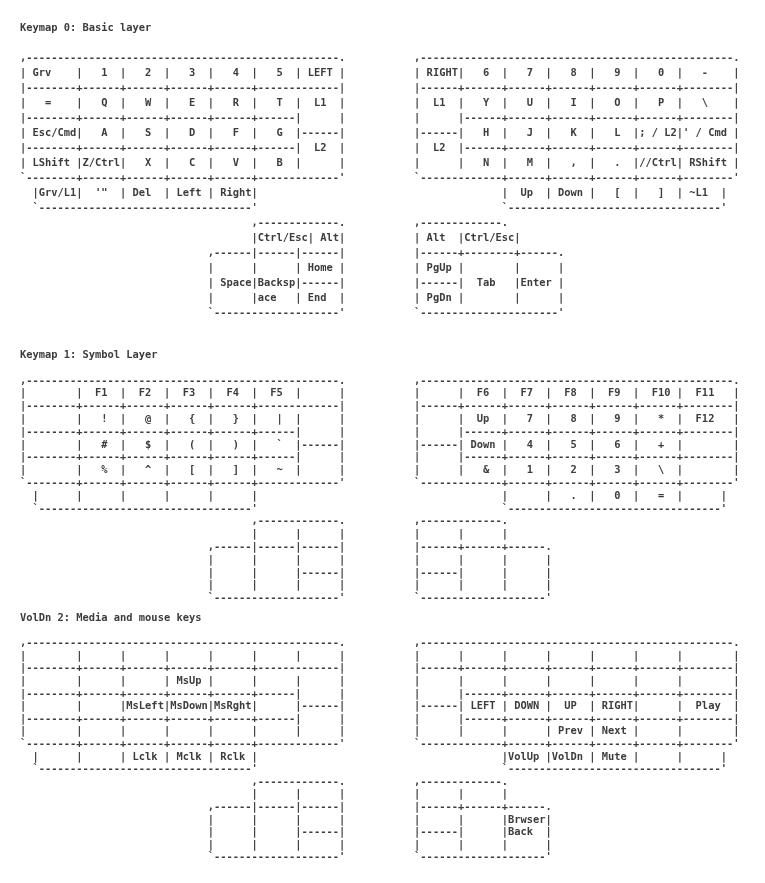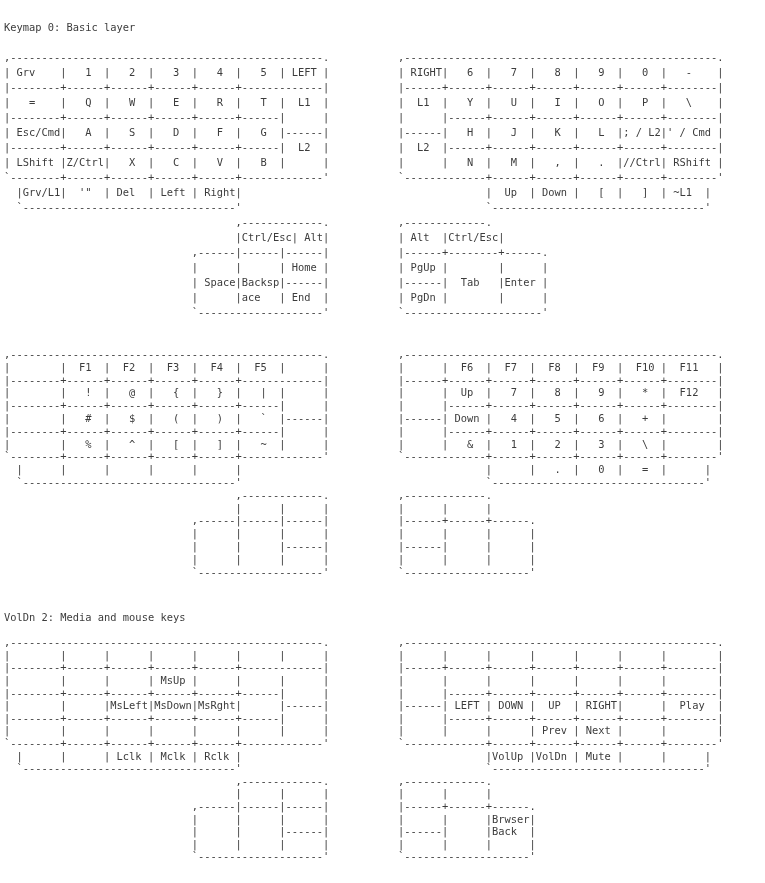--- a/index.html
+++ b/index.html
@@ -10,21 +10,22 @@
     width: 765px;
     height: 883px;
     background: #ffffff;
     position: relative;
     font-family: "DejaVu Sans Mono", "Liberation Mono", monospace;
     color: #3c3c3c;
     overflow: hidden;
   }
   .km-section {
     position: absolute;
-    left: 4px;
+    left: 20px;
+    font-weight: bold;
   }
   .km-title {
     font-size: 10.4px;
     line-height: var(--lh);
     white-space: pre;
     margin: 0 0 var(--lh) 0;
   }
   .km-art {
     font-size: 10.4px;
     line-height: var(--lh);
@@ -51,20 +52,21 @@
                                      ,-------------.           ,-------------.
                                      |Ctrl/Esc| Alt|           | Alt  |Ctrl/Esc|
                               ,------|------|------|           |------+--------+------.
                               |      |      | Home |           | PgUp |        |      |
                               | Space|Backsp|------|           |------|  Tab   |Enter |
                               |      |ace   | End  |           | PgDn |        |      |
                               `--------------------'           `----------------------'</pre>
 </div>
 
 <div class="km-section" style="top: 348px; --lh: 12.8px;">
+  <div class="km-title">Keymap 1: Symbol Layer</div>
   <pre class="km-art">,--------------------------------------------------.           ,--------------------------------------------------.
 |        |  F1  |  F2  |  F3  |  F4  |  F5  |      |           |      |  F6  |  F7  |  F8  |  F9  |  F10 |  F11   |
 |--------+------+------+------+------+-------------|           |------+------+------+------+------+------+--------|
 |        |   !  |   @  |   {  |   }  |   |  |      |           |      |  Up  |   7  |   8  |   9  |   *  |  F12   |
 |--------+------+------+------+------+------|      |           |      |------+------+------+------+------+--------|
 |        |   #  |   $  |   (  |   )  |   `  |------|           |------| Down |   4  |   5  |   6  |   +  |        |
 |--------+------+------+------+------+------|      |           |      |------+------+------+------+------+--------|
 |        |   %  |   ^  |   [  |   ]  |   ~  |      |           |      |   &amp;  |   1  |   2  |   3  |   \  |        |
 `--------+------+------+------+------+-------------'           `-------------+------+------+------+------+--------'
   |      |      |      |      |      |                                       |      |   .  |   0  |   =  |      |

